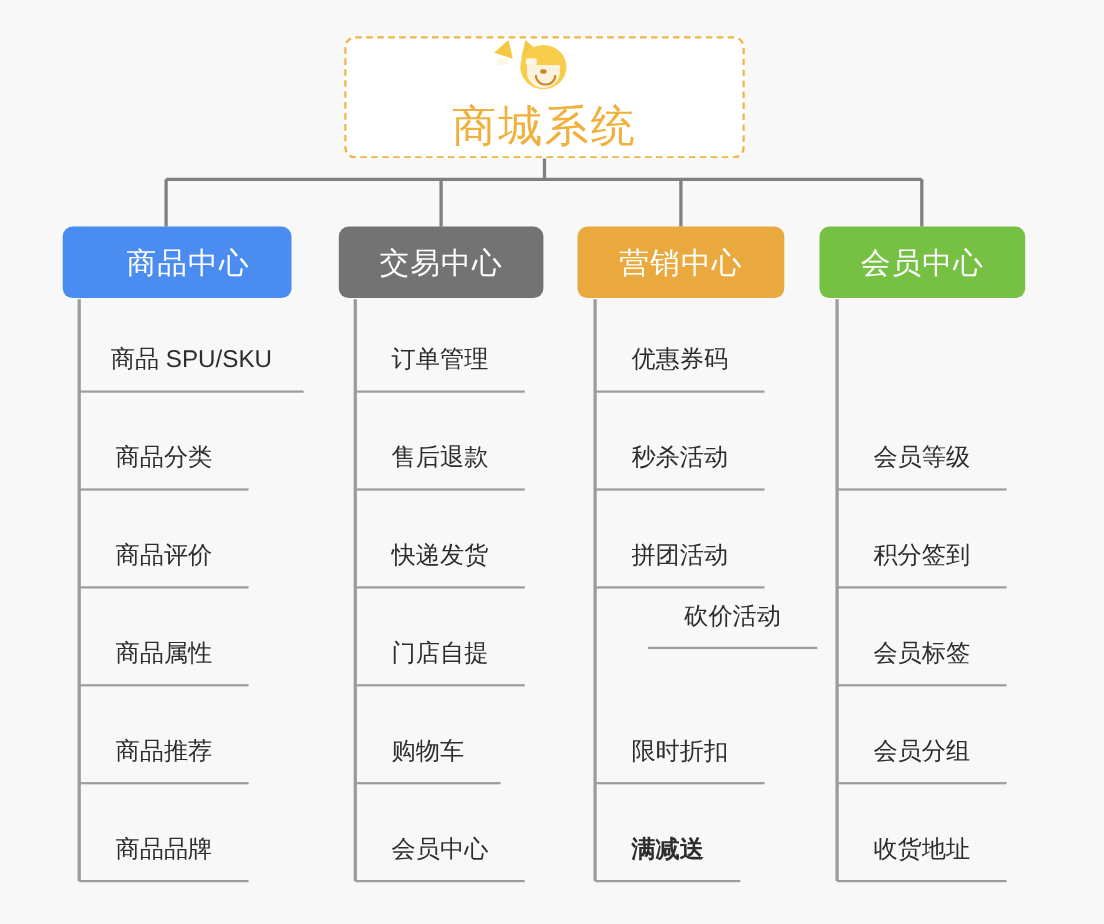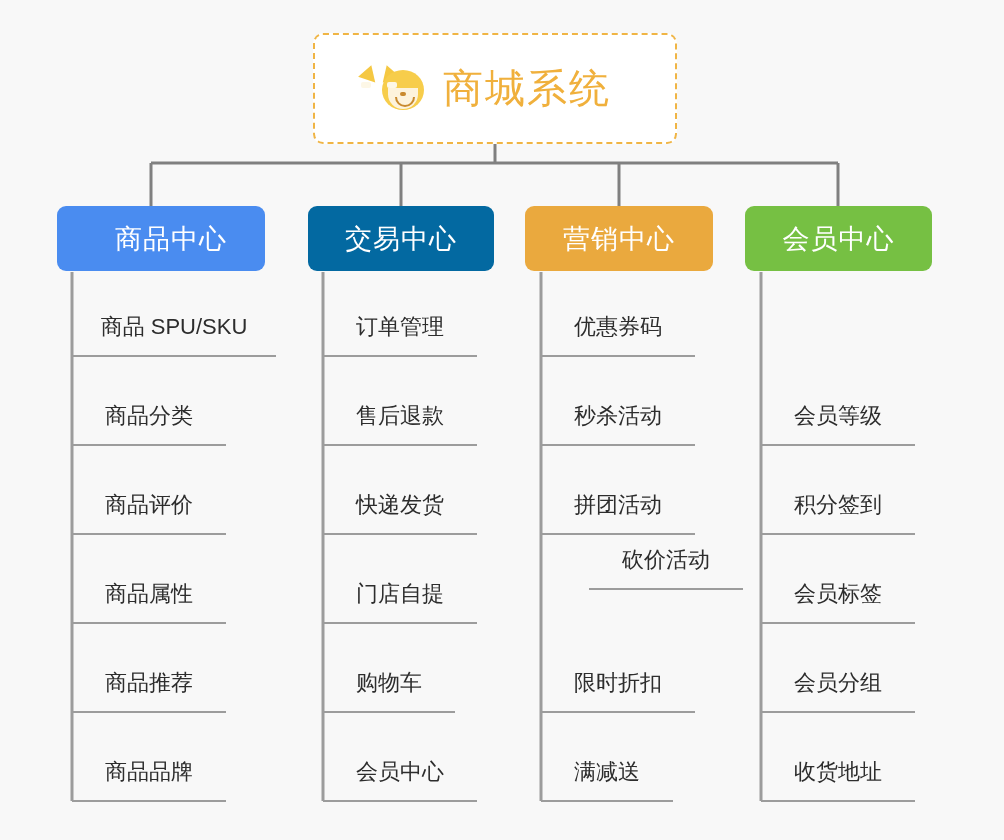--- a/index.html
+++ b/index.html
@@ -40,20 +40,21 @@
     width: 364px;
     height: 111px;
     box-sizing: border-box;
     background: #ffffff;
     border: 2px dashed #f0b545;
     border-radius: 10px;
     display: flex;
     align-items: center;
     justify-content: center;
     gap: 14px;
+    flex-direction: column;
   }
   #root-node .root-emoji {
     font-size: 44px;
     line-height: 1;
     width: 50px;
     height: 50px;
     display: block;
     position: relative;
   }
   #root-node .root-title {
@@ -205,21 +206,21 @@
   <div class="leaf" style="left:72px; top:578px; width:154px;">
     <span class="leaf-label">商品属性</span>
   </div>
   <div class="leaf" style="left:72px; top:667px; width:154px;">
     <span class="leaf-label">商品推荐</span>
   </div>
   <div class="leaf" style="left:72px; top:756px; width:154px;">
     <span class="leaf-label">商品品牌</span>
   </div>
 
-  <div class="cat-box" style="left:308px; top:206px; width:186px; background:#0369a1;">
+  <div class="cat-box" style="left:308px; top:206px; width:186px; background:#737373;">
     <span>交易中心</span>
   </div>
   <div class="leaf" style="left:323px; top:311px; width:154px;">
     <span class="leaf-label">订单管理</span>
   </div>
   <div class="leaf" style="left:323px; top:400px; width:154px;">
     <span class="leaf-label">售后退款</span>
   </div>
   <div class="leaf" style="left:323px; top:489px; width:154px;">
     <span class="leaf-label">快递发货</span>
@@ -245,21 +246,21 @@
   </div>
   <div class="leaf" style="left:541px; top:489px; width:154px;">
     <span class="leaf-label">拼团活动</span>
   </div>
   <div class="leaf" style="left:541px; top:544px; width:154px;margin-left:48px;">
     <span class="leaf-label">砍价活动</span>
   </div>
   <div class="leaf" style="left:541px; top:667px; width:154px;">
     <span class="leaf-label">限时折扣</span>
   </div>
-  <div class="leaf" style="left:541px; top:756px; width:132px;">
+  <div class="leaf" style="left:541px; top:756px; width:132px;font-weight:bold;">
     <span class="leaf-label">满减送</span>
   </div>
 
   <div class="cat-box" style="left:745px; top:206px; width:187px; background:#76c043;">
     <span>会员中心</span>
   </div>
   <div class="leaf" style="left:761px; top:400px; width:154px;">
     <span class="leaf-label">会员等级</span>
   </div>
   <div class="leaf" style="left:761px; top:489px; width:154px;">

